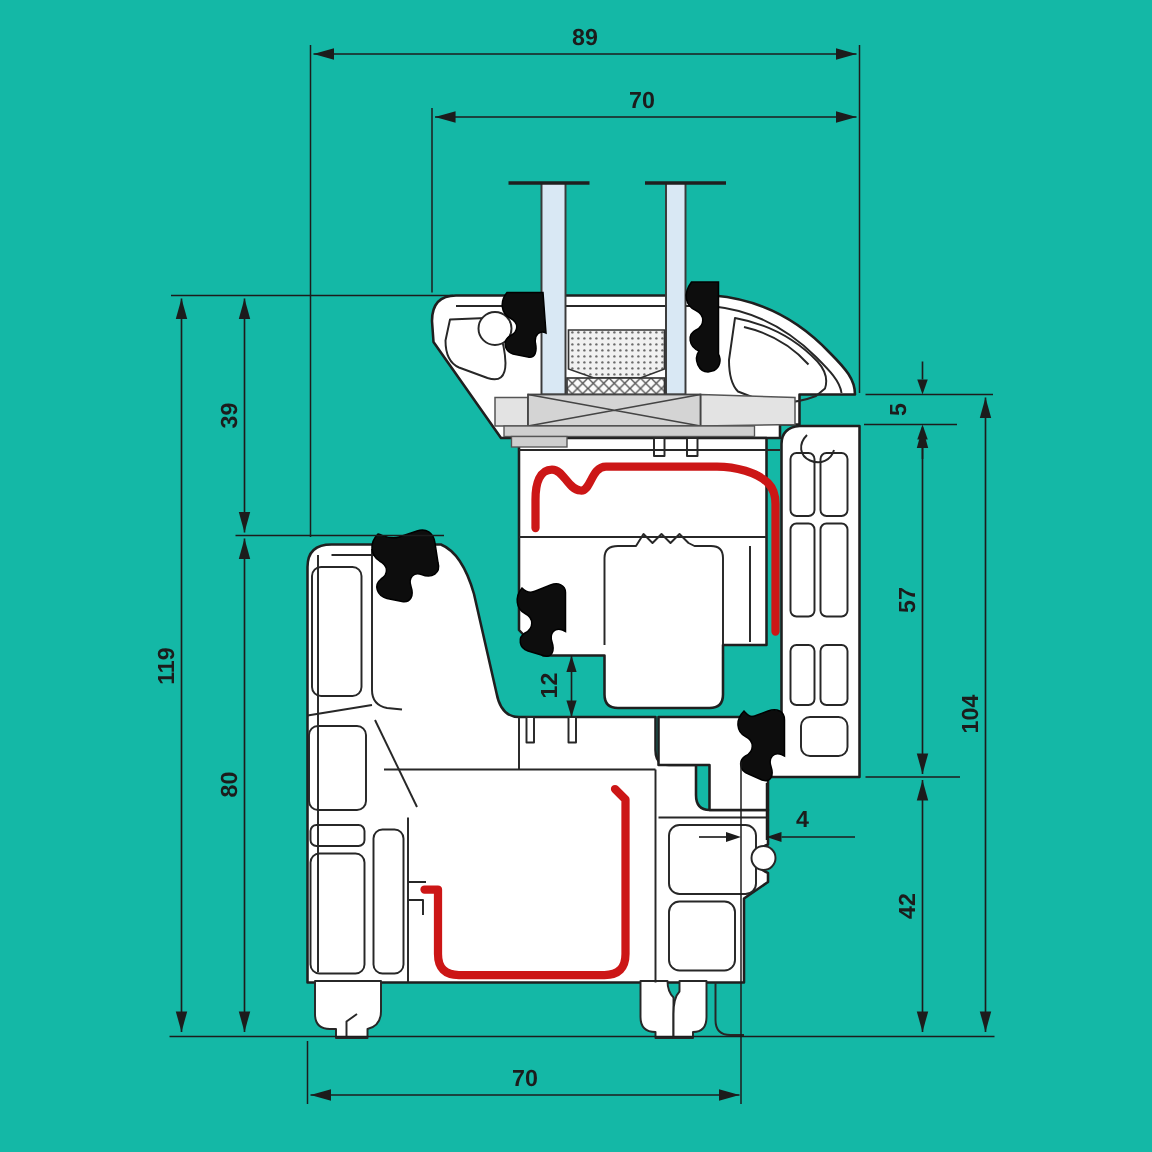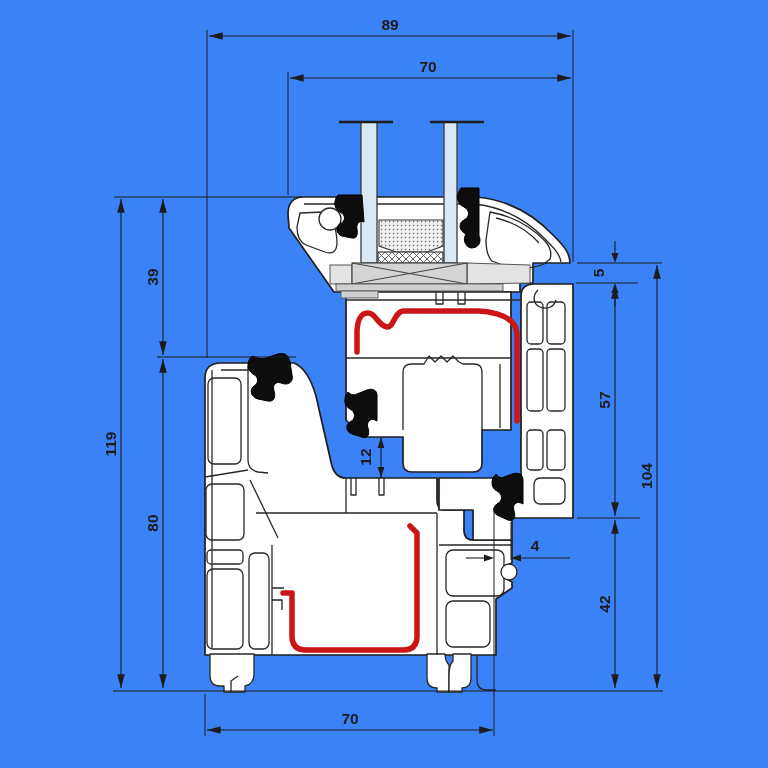--- a/index.html
+++ b/index.html
@@ -1,16 +1,16 @@
 <!DOCTYPE html>
 <html><head>
 <meta charset="utf-8">
 <style>
   html,body{margin:0;padding:0;background:#ffffff;}
-  .stage{width:768px;height:768px;position:relative;background:#3b82f6;overflow:hidden;
+  .stage{width:768px;height:768px;position:relative;background:#14b8a6;overflow:hidden;
          font-family:"Liberation Sans", sans-serif;}
   svg{position:absolute;left:0;top:0;}
   .dim-text{font-family:"Liberation Sans", sans-serif;font-size:15.5px;font-weight:600;
             fill:#1c1c1c;text-anchor:middle;}
   .outline{fill:#ffffff;stroke:#1f1f1f;stroke-width:1.7;stroke-linejoin:round;}
   .web{fill:none;stroke:#272727;stroke-width:1.3;stroke-linejoin:round;}
   .webfill{fill:#ffffff;stroke:#272727;stroke-width:1.3;stroke-linejoin:round;}
   .dimline{stroke:#1c1c1c;stroke-width:1.1;fill:none;}
   .extline{stroke:#1c1c1c;stroke-width:1;fill:none;}
   .arrow{fill:#1c1c1c;stroke:none;}

